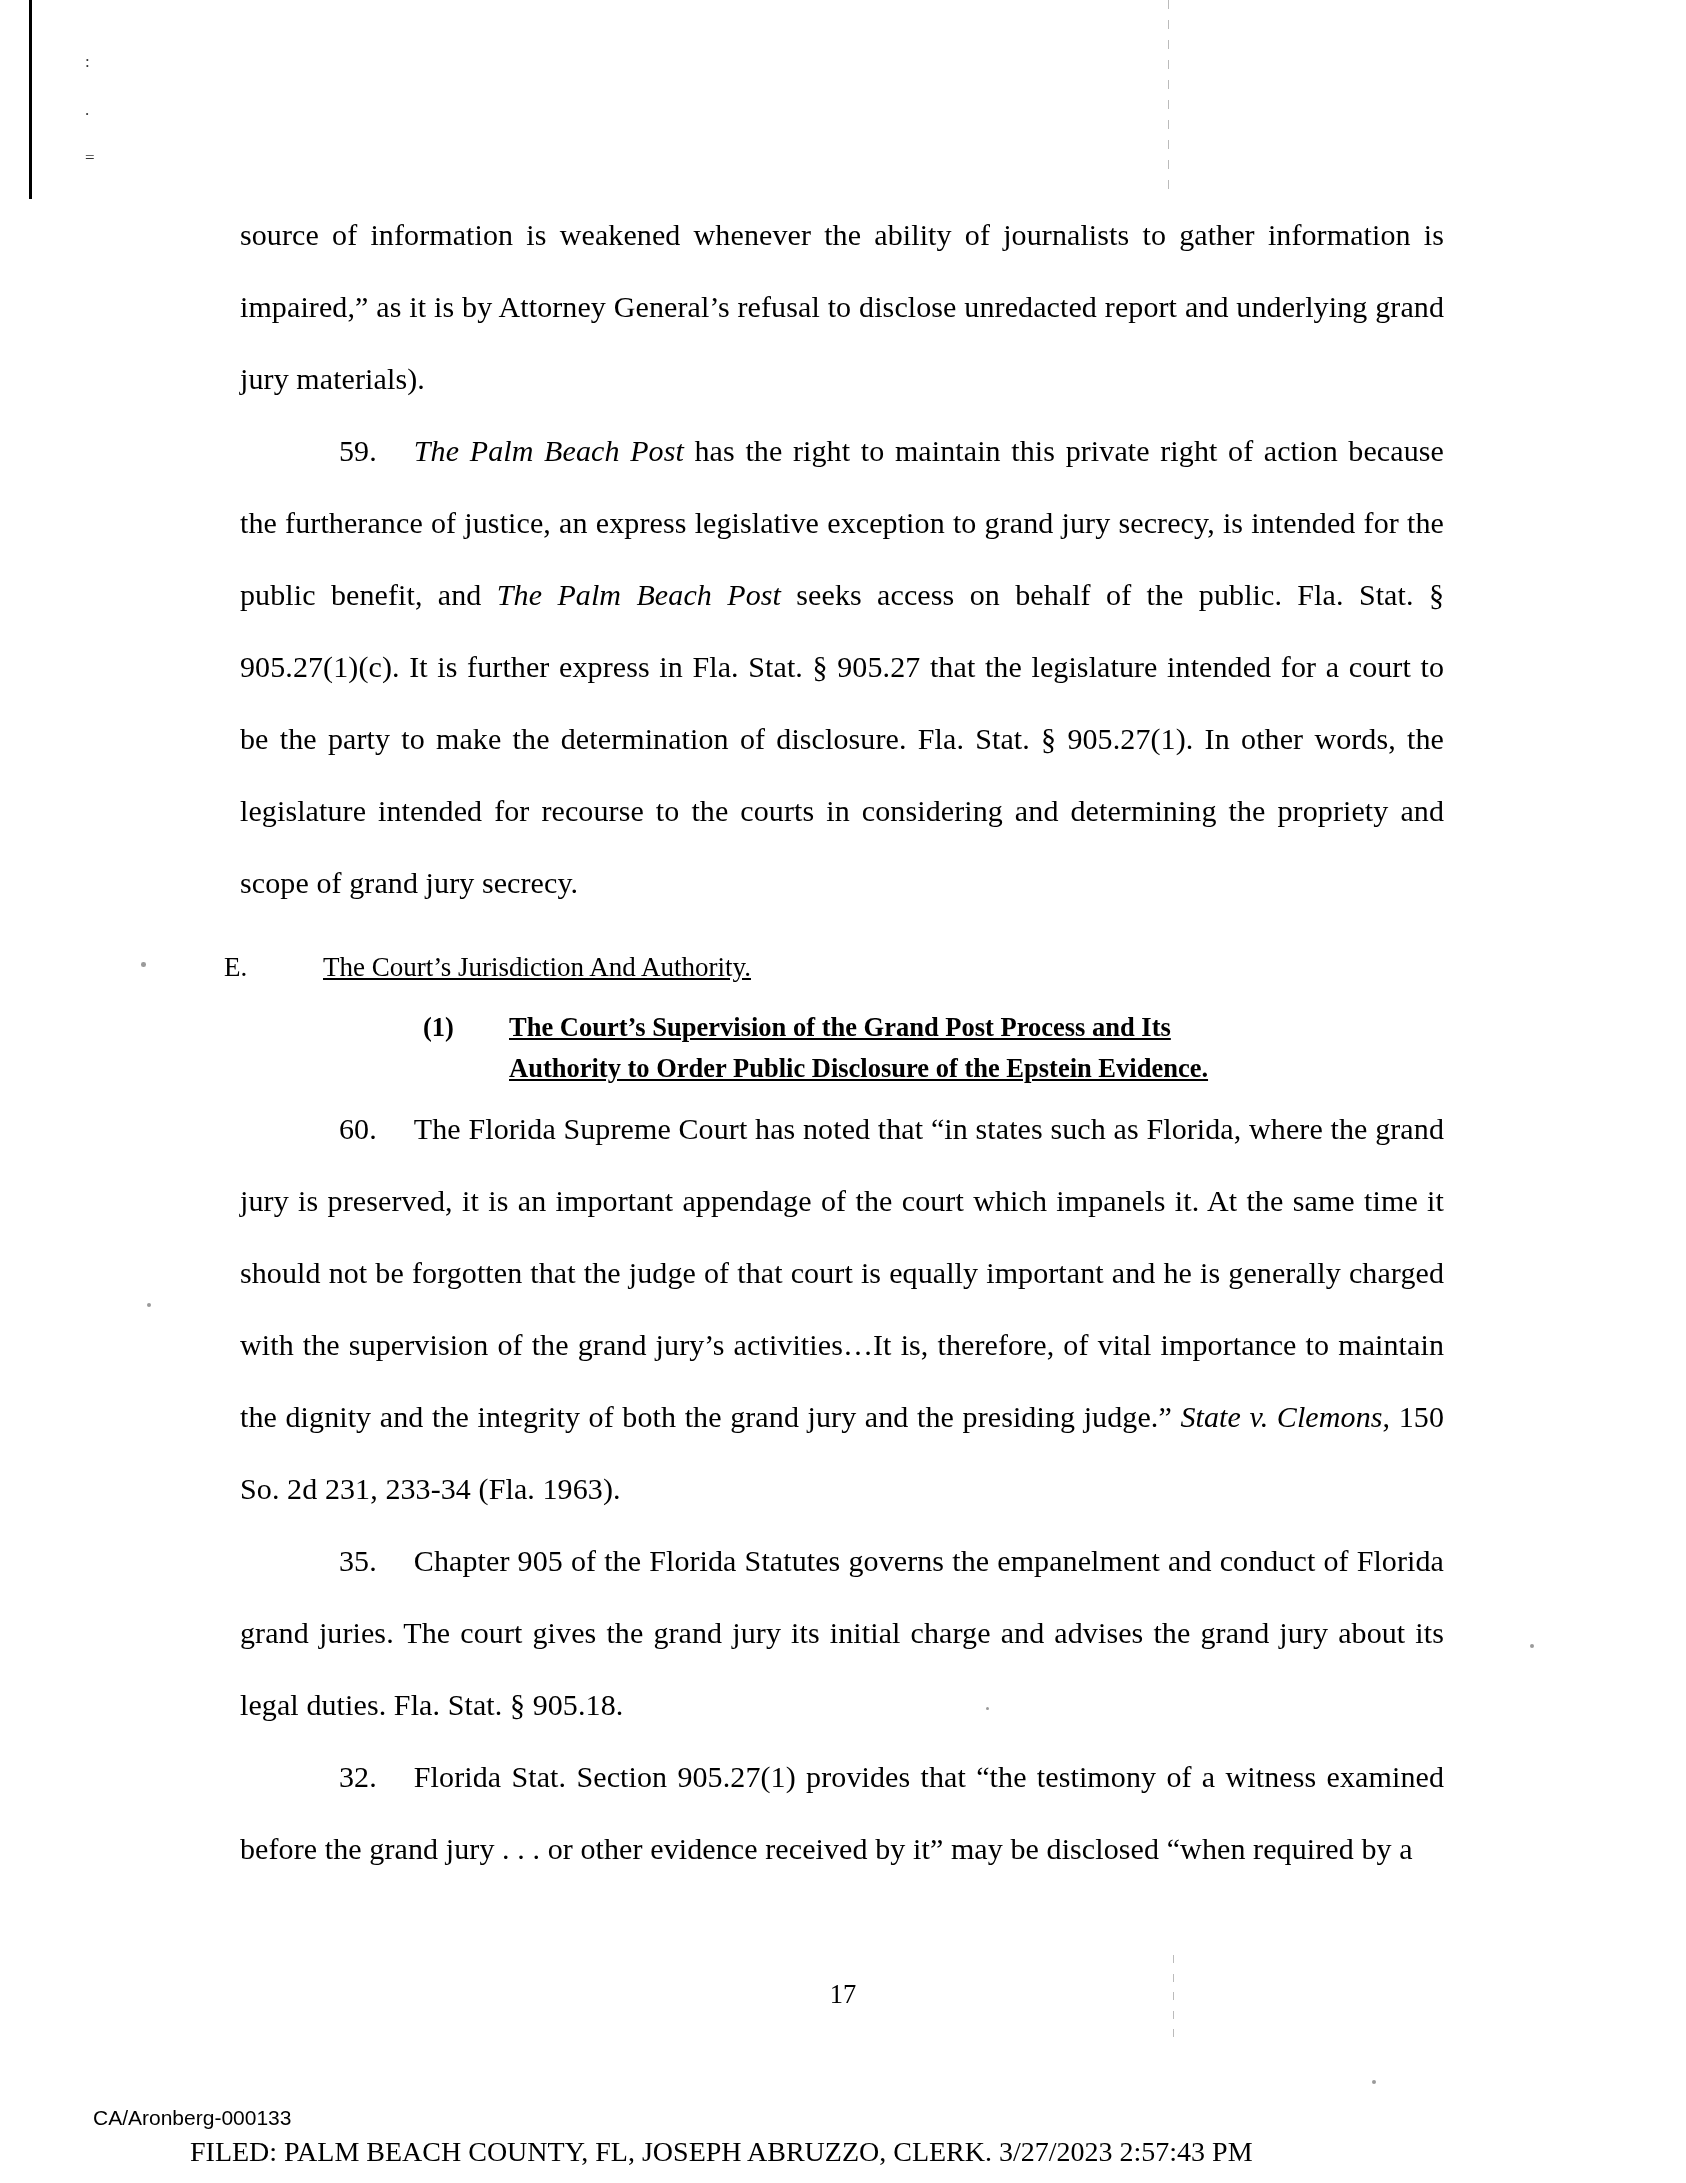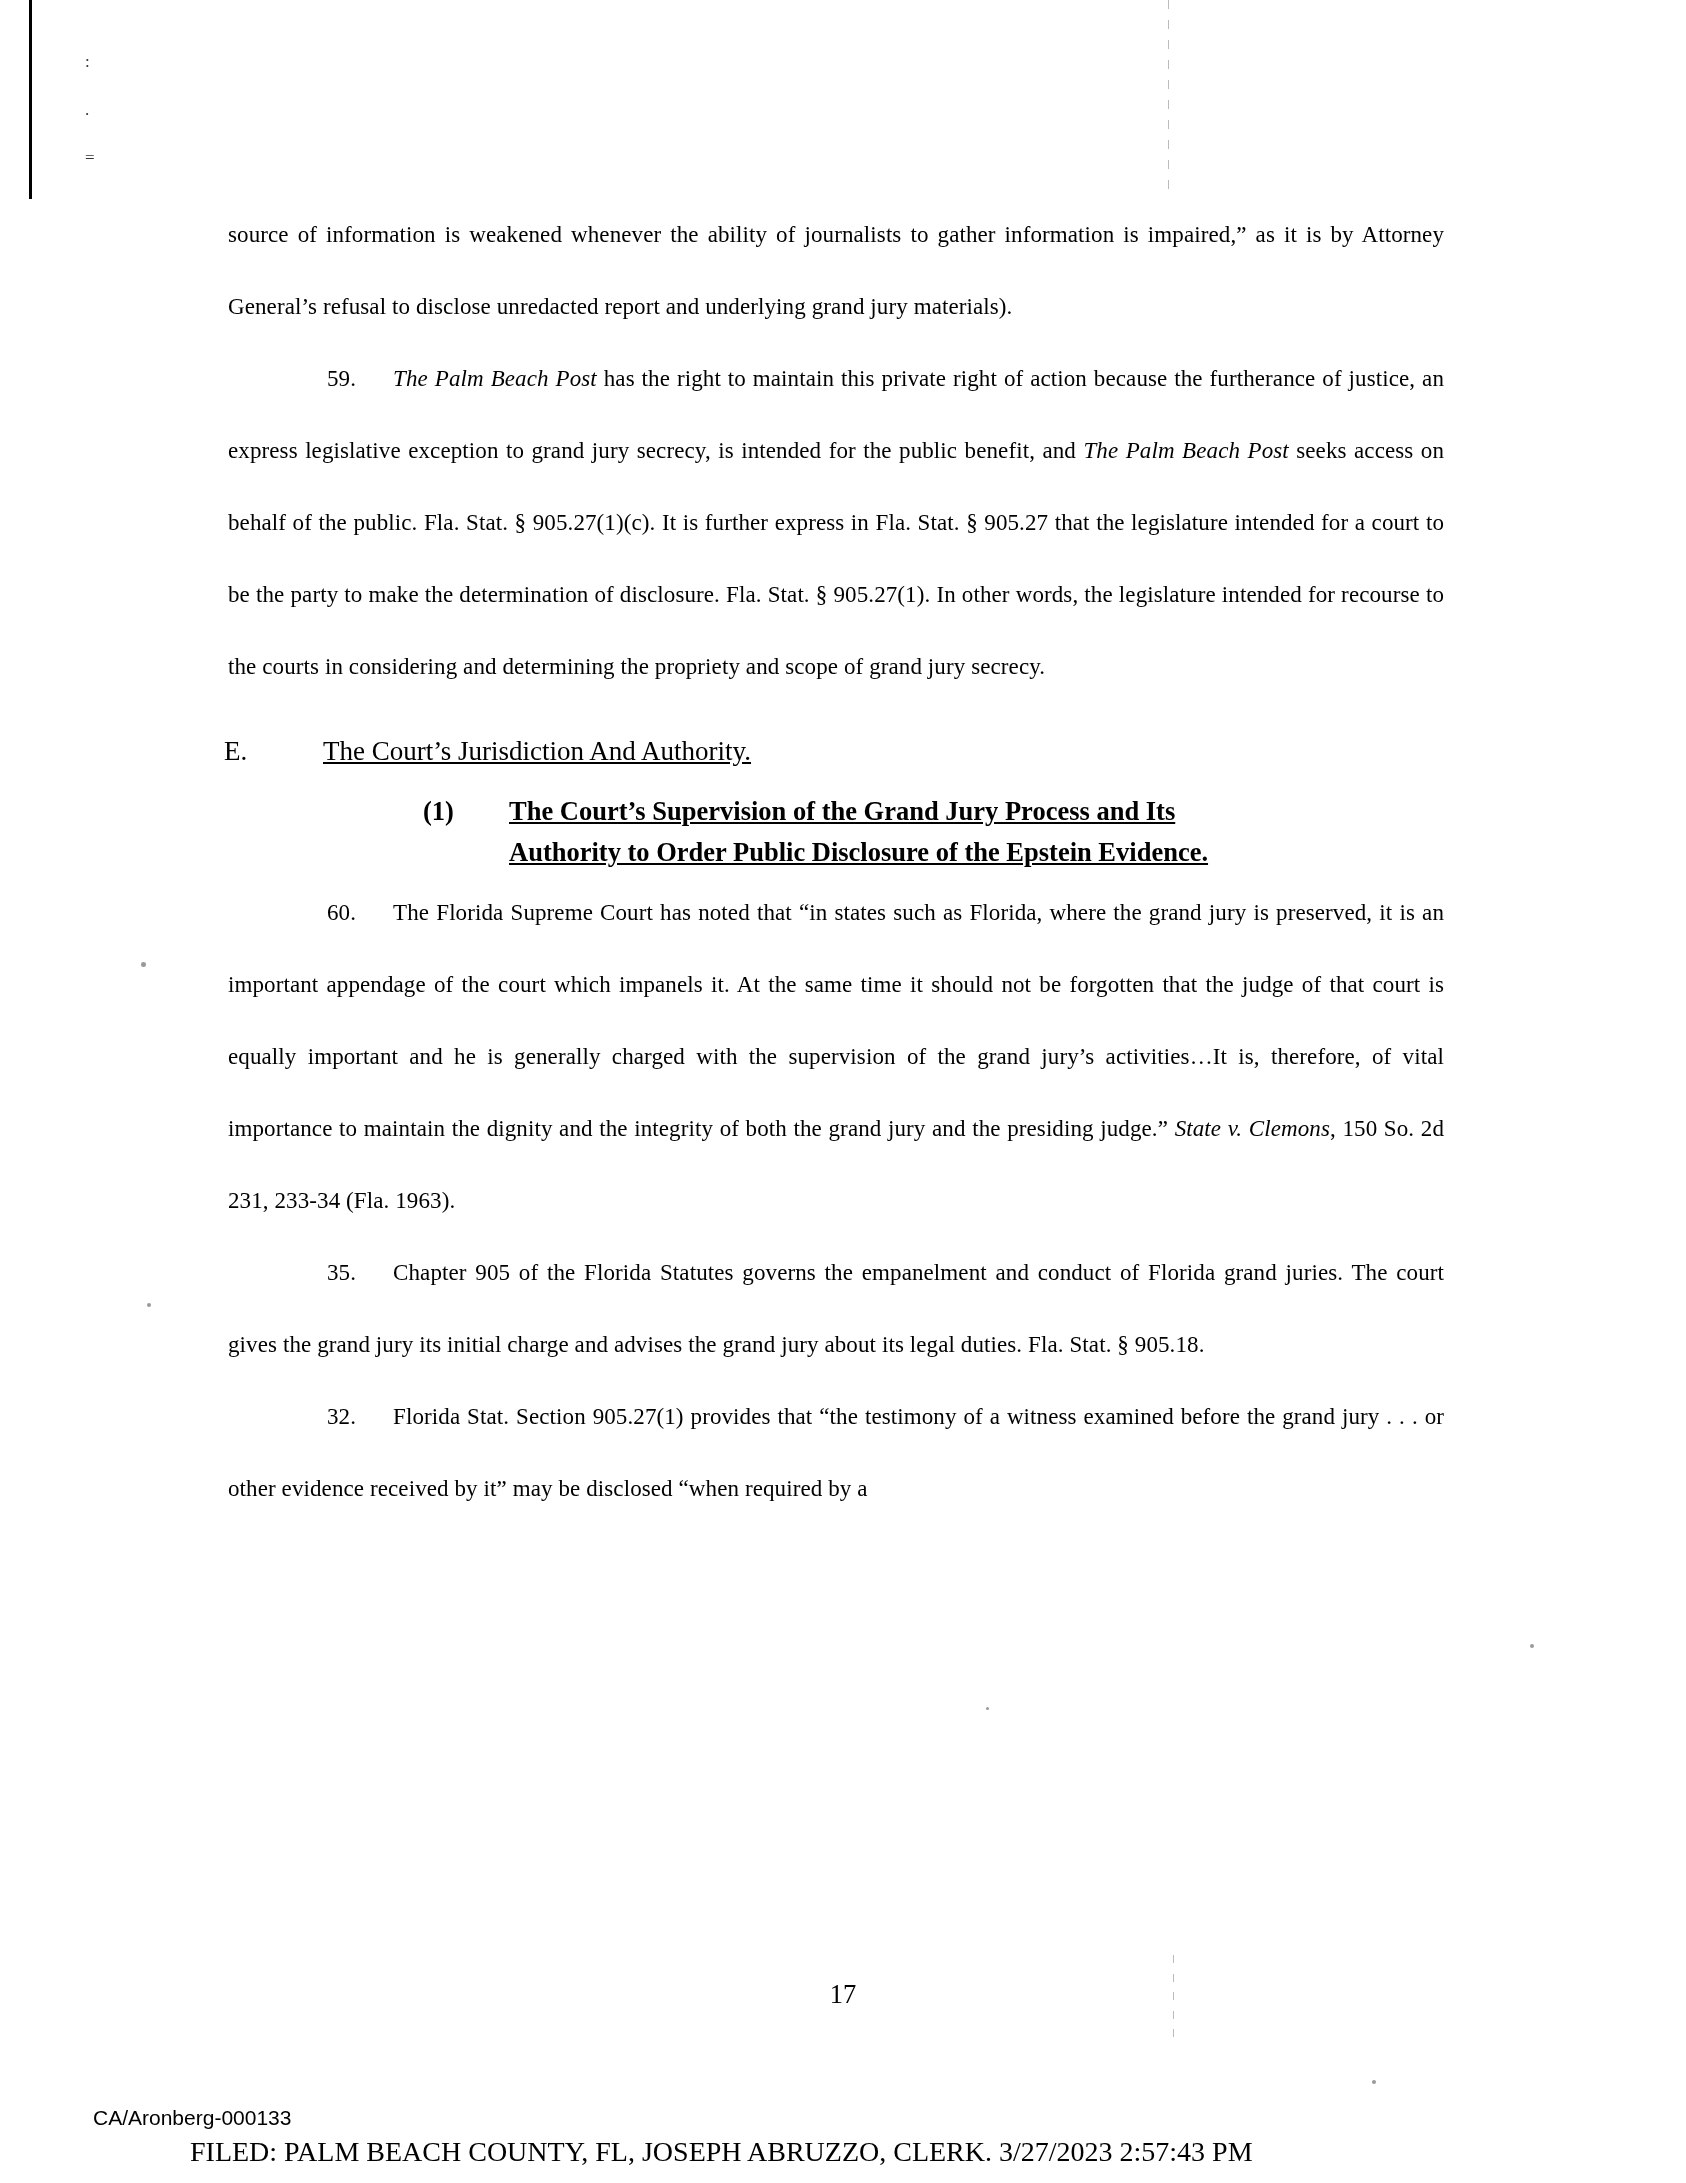--- a/index.html
+++ b/index.html
@@ -77,22 +77,22 @@
   }
 
   .body-text {
     position: absolute;
     left: 224px;
     top: 199px;
     width: 1220px;
   }
 
   p.para {
-    margin: 0 0 0 4px;
-    font-size: 23px;
+    margin: 0 0 0 16px;
+    font-size: 30px;
     line-height: 72px;
     text-align: justify;
     text-justify: inter-word;
     letter-spacing: 0.1px;
   }
   p.para .indent {
     display: inline-block;
     width: 99px;
   }
   p.para .numgap {
@@ -187,21 +187,21 @@
     <p class="para">
       <span class="indent"></span><span>59.</span><span class="numgap"></span><span class="it">The Palm Beach Post</span><span> has the right to maintain this private right of action because the furtherance of justice, an express legislative exception to grand jury secrecy, is intended for the public benefit, and </span><span class="it">The Palm Beach Post</span><span> seeks access on behalf of the public. Fla. Stat. § 905.27(1)(c). It is further express in Fla. Stat. § 905.27 that the legislature intended for a court to be the party to make the determination of disclosure. Fla. Stat. § 905.27(1). In other words, the legislature intended for recourse to the courts in considering and determining the propriety and scope of grand jury secrecy.</span>
     </p>
 
     <p class="heading-e">
       <span class="letter">E.</span><span class="u">The Court’s Jurisdiction And Authority.</span>
     </p>
 
     <p class="heading-sub">
       <span class="subnum">(1)</span>
-      <span class="u">The Court’s Supervision of the Grand Jury Process and Its</span><br>
+      <span class="u">The Court’s Supervision of the Grand Post Process and Its</span><br>
       <span class="u">Authority to Order Public Disclosure of the Epstein Evidence.</span>
     </p>
 
     <p class="para">
       <span class="indent"></span><span>60.</span><span class="numgap"></span><span>The Florida Supreme Court has noted that “in states such as Florida, where the grand jury is preserved, it is an important appendage of the court which impanels it. At the same time it should not be forgotten that the judge of that court is equally important and he is generally charged with the supervision of the grand jury’s activities…It is, therefore, of vital importance to maintain the dignity and the integrity of both the grand jury and the presiding judge.” </span><span class="it">State v. Clemons</span><span>, 150 So. 2d 231, 233-34 (Fla. 1963).</span>
     </p>
 
     <p class="para">
       <span class="indent"></span><span>35.</span><span class="numgap"></span><span>Chapter 905 of the Florida Statutes governs the empanelment and conduct of Florida grand juries. The court gives the grand jury its initial charge and advises the grand jury about its legal duties. Fla. Stat. § 905.18.</span>
     </p>

